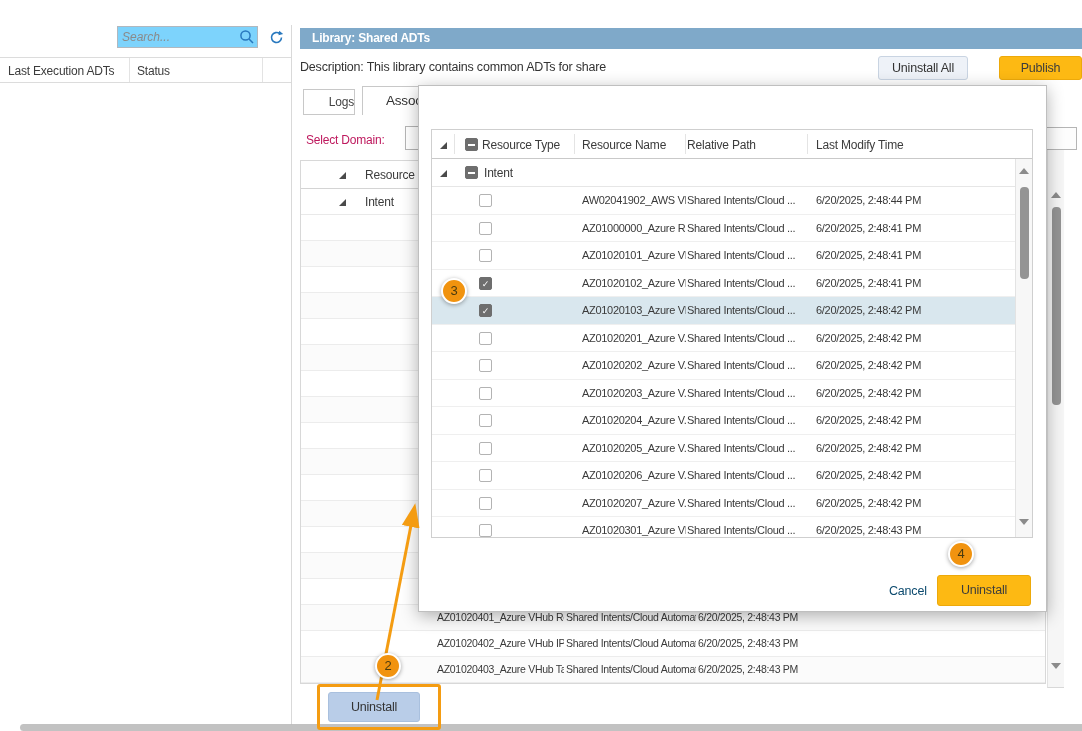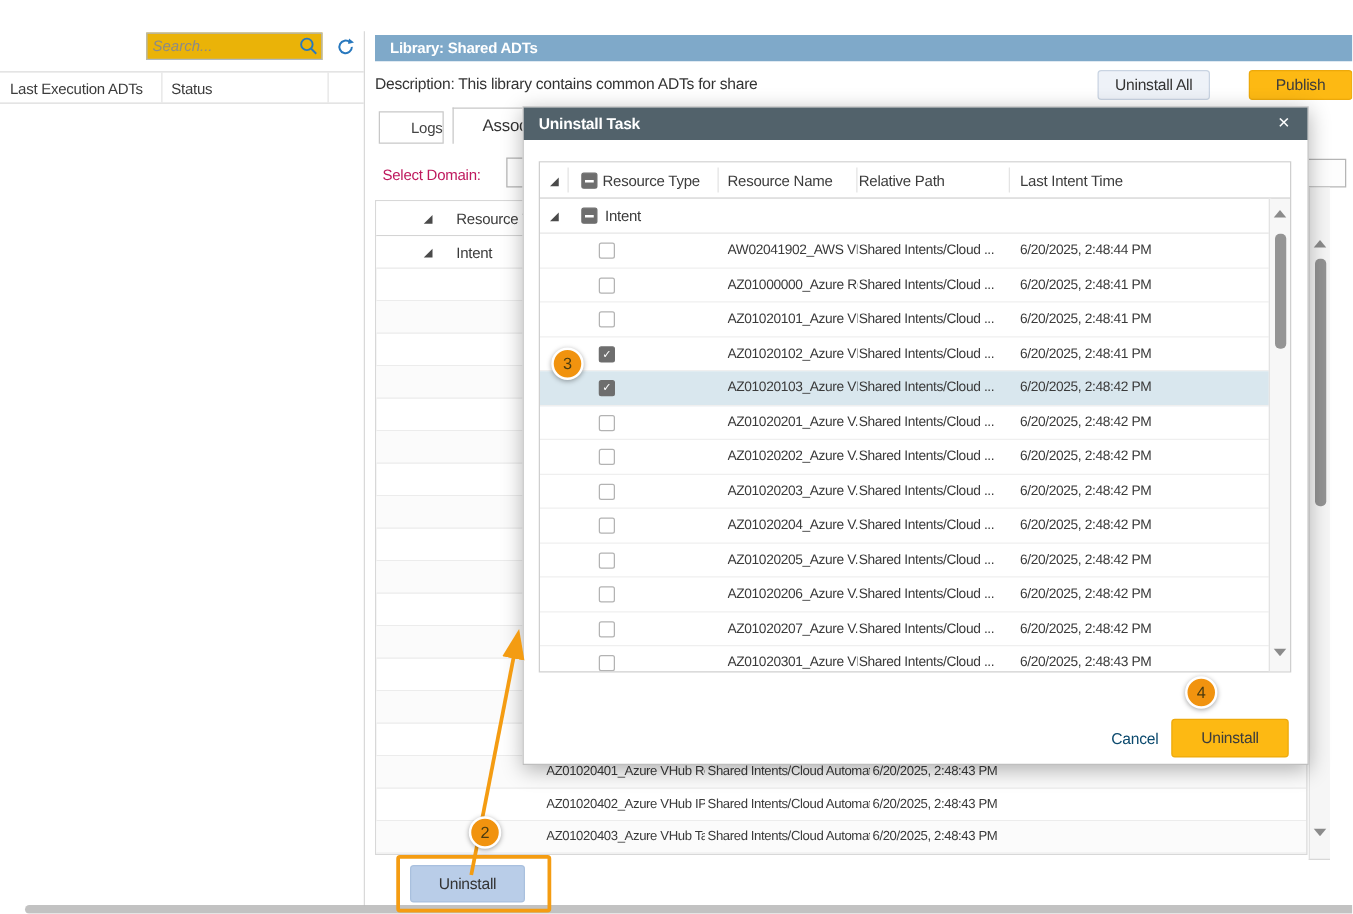--- a/index.html
+++ b/index.html
@@ -2,21 +2,21 @@
 <html><head>
 <meta charset="utf-8">
 <style>
   *{margin:0;padding:0;box-sizing:border-box}
   html,body{background:#fff}
   #app{position:relative;width:1082px;height:731px;background:#fff;overflow:hidden;
        font-family:"Liberation Sans",sans-serif;font-size:12px;color:#3a3a3a;letter-spacing:-0.2px}
   .abs{position:absolute}
 
   
-  .search-box{left:117px;top:26px;width:141px;height:22px;border:1px solid #b0b8bf;background:#eab308;display:flex;align-items:center}
+  .search-box{left:117px;top:26px;width:141px;height:22px;border:1px solid #b0b8bf;background:#7dd3fc;display:flex;align-items:center}
   .search-box input{flex:1;border:none;outline:none;font:italic 12px "Liberation Sans",sans-serif;color:#555;padding:0 4px;min-width:0;background:transparent}
   .search-box input::placeholder{color:#8a8a8a;font-style:italic}
   .search-ico{width:20px;height:20px;flex:0 0 auto}
   .refresh-btn{left:264px;top:26px;width:24px;height:22px;display:flex;align-items:center;justify-content:center;cursor:pointer}
   .lp-header{left:0;top:57px;width:291px;height:26px;border-top:1px solid #dcdcdc;border-bottom:1px solid #dcdcdc;background:#fff;color:#3c3c3c}
   .lp-header .c1{position:absolute;left:8px;top:6px}
   .lp-header .c2{position:absolute;left:137px;top:6px}
   .lp-vline{position:absolute;top:0;bottom:0;width:1px;background:#e3e3e3}
   .lp-row{left:0;top:83px;width:291px;height:26px;background:#d5e6f2;border-bottom:1px solid #cfe0ec;cursor:pointer}
   .lp-row .time{position:absolute;left:8px;top:6px;color:#222;font-size:11.5px}
@@ -183,31 +183,30 @@
     <span class="arr-up" style="position:absolute;left:3px;top:42px"></span>
     <span class="thumb" style="position:absolute;left:4px;top:57px;height:198px"></span>
     <span class="arr-down" style="position:absolute;left:3px;top:513px"></span>
   </div>
 
   <div class="abs btn-bottom-uninstall z30">Uninstall</div>
   <div class="abs hl-box z40"></div>
   <div class="abs bottom-edge"></div>
 
   <div class="abs modal z30">
-    <div class="m-title">Uninstall Task</div>
     <div class="m-close">×</div>
 
     <div class="m-table">
       <div class="m-head">
         <span class="exp" style="position:absolute;left:8px;top:12px"></span>
         <span class="cb indet" style="position:absolute;left:33px;top:8px"></span>
         <span style="position:absolute;left:50px;top:8px">Resource Type</span>
         <span style="position:absolute;left:150px;top:8px">Resource Name</span>
         <span style="position:absolute;left:255px;top:8px">Relative Path</span>
-        <span style="position:absolute;left:384px;top:8px">Last Intent Time</span>
+        <span style="position:absolute;left:384px;top:8px">Last Modify Time</span>
         <span class="sep" style="left:22px"></span>
         <span class="sep" style="left:142px"></span>
         <span class="sep" style="left:253px"></span>
         <span class="sep" style="left:375px"></span>
       </div>
       <div class="m-group">
         <span class="exp" style="position:absolute;left:8px;top:11px"></span>
         <span class="cb indet" style="position:absolute;left:33px;top:7px"></span>
         <span style="position:absolute;left:52px;top:7px">Intent</span>
       </div>

